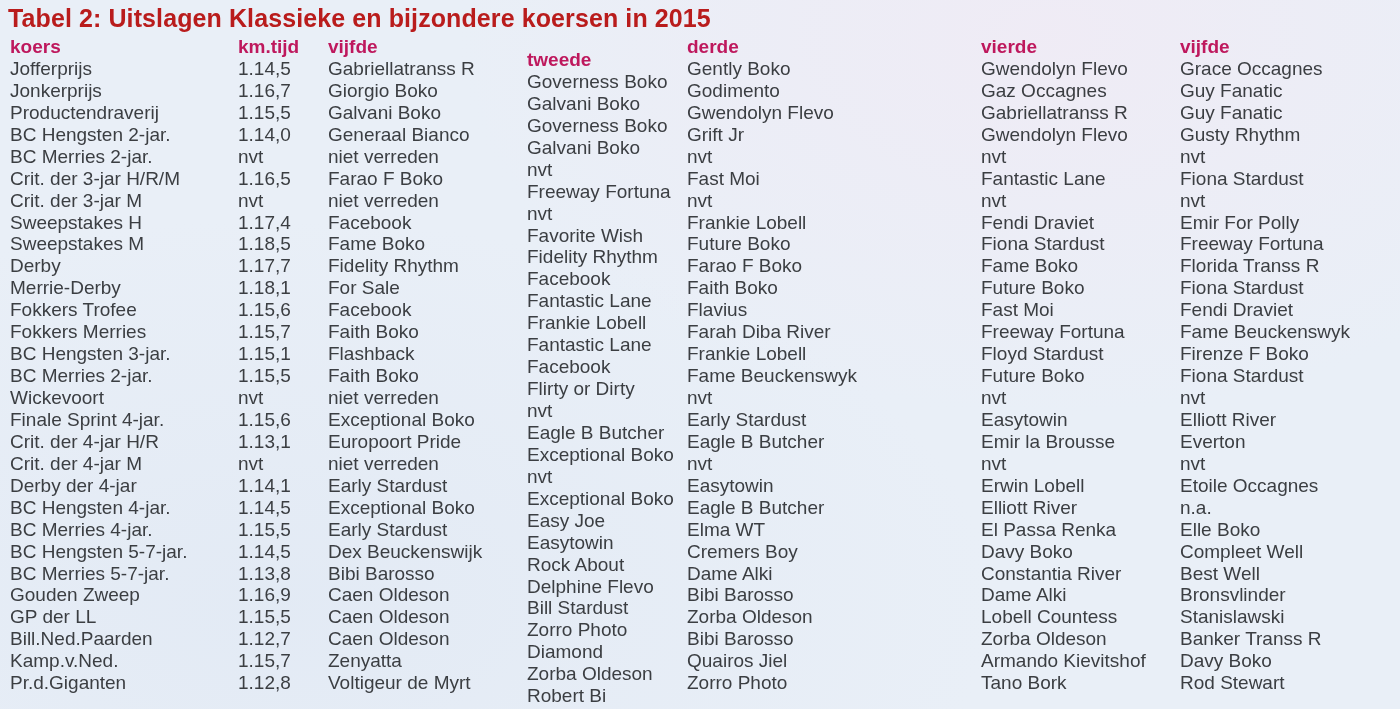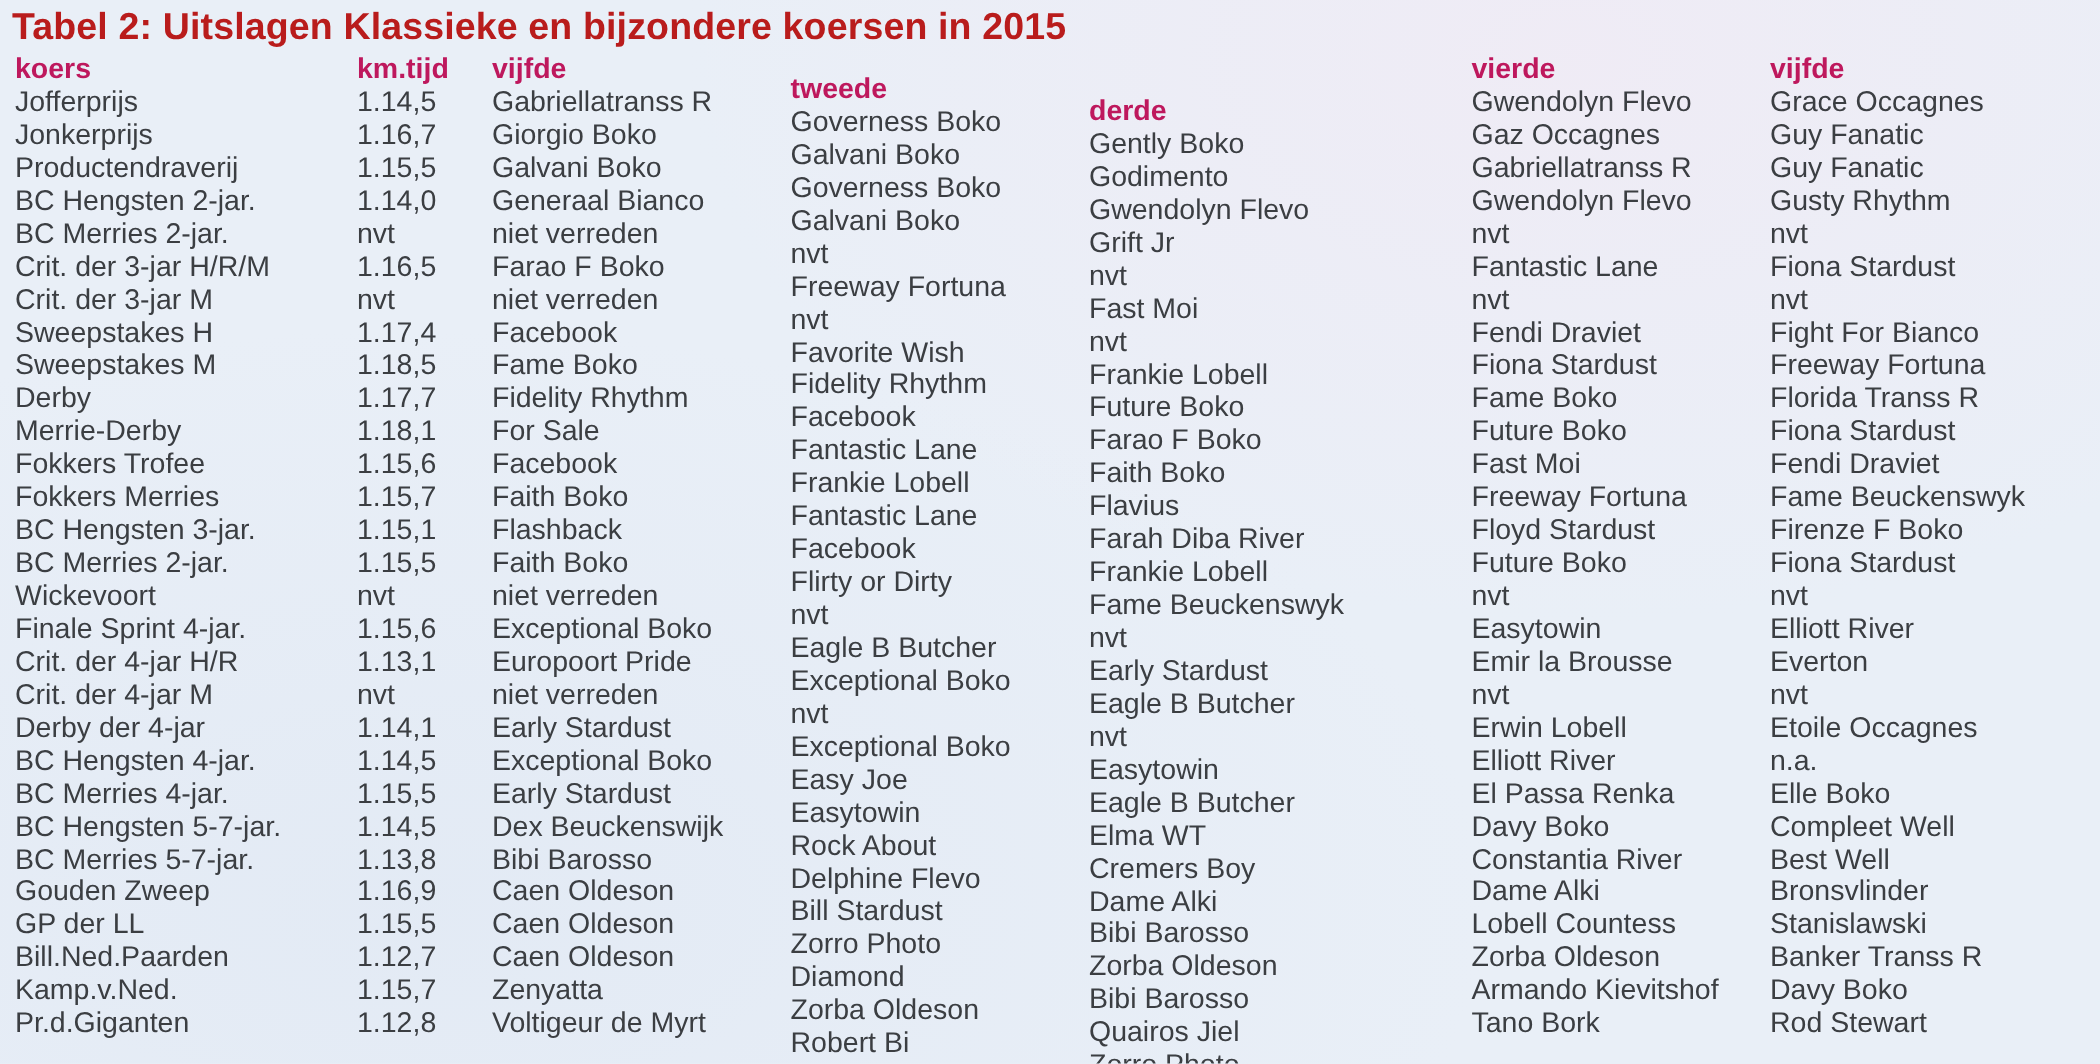--- a/index.html
+++ b/index.html
@@ -47,21 +47,21 @@
       white-space: nowrap;
     }
     .header .cell {
       font-weight: bold;
       color: #be185d;
     }
     .c0 { left: 10px; }
     .c1 { left: 238px; }
     .c2 { left: 328px; }
     .c3 { left: 527px; margin-top: 13px; }
-    .c4 { left: 726px; margin-top: 28px; }
+    .c4 { left: 687px; }
     .c5 { left: 981px; }
     .c6 { left: 1180px; }
   </style>
 </head>
 <body>
 
 <div class="title">Tabel 2: Uitslagen Klassieke en bijzondere koersen in 2015</div>
 
 <div class="table">
   <div class="row header">
@@ -137,21 +137,21 @@
         <span class="cell c5">nvt</span>
         <span class="cell c6">nvt</span>
       </div>
       <div class="row">
         <span class="cell c0">Sweepstakes H</span>
         <span class="cell c1">1.17,4</span>
         <span class="cell c2">Facebook</span>
         <span class="cell c3">Favorite Wish</span>
         <span class="cell c4">Frankie Lobell</span>
         <span class="cell c5">Fendi Draviet</span>
-        <span class="cell c6">Fight For Bianco</span>
+        <span class="cell c6">Emir For Polly</span>
       </div>
       <div class="row">
         <span class="cell c0">Sweepstakes M</span>
         <span class="cell c1">1.18,5</span>
         <span class="cell c2">Fame Boko</span>
         <span class="cell c3">Fidelity Rhythm</span>
         <span class="cell c4">Future Boko</span>
         <span class="cell c5">Fiona Stardust</span>
         <span class="cell c6">Freeway Fortuna</span>
       </div>

